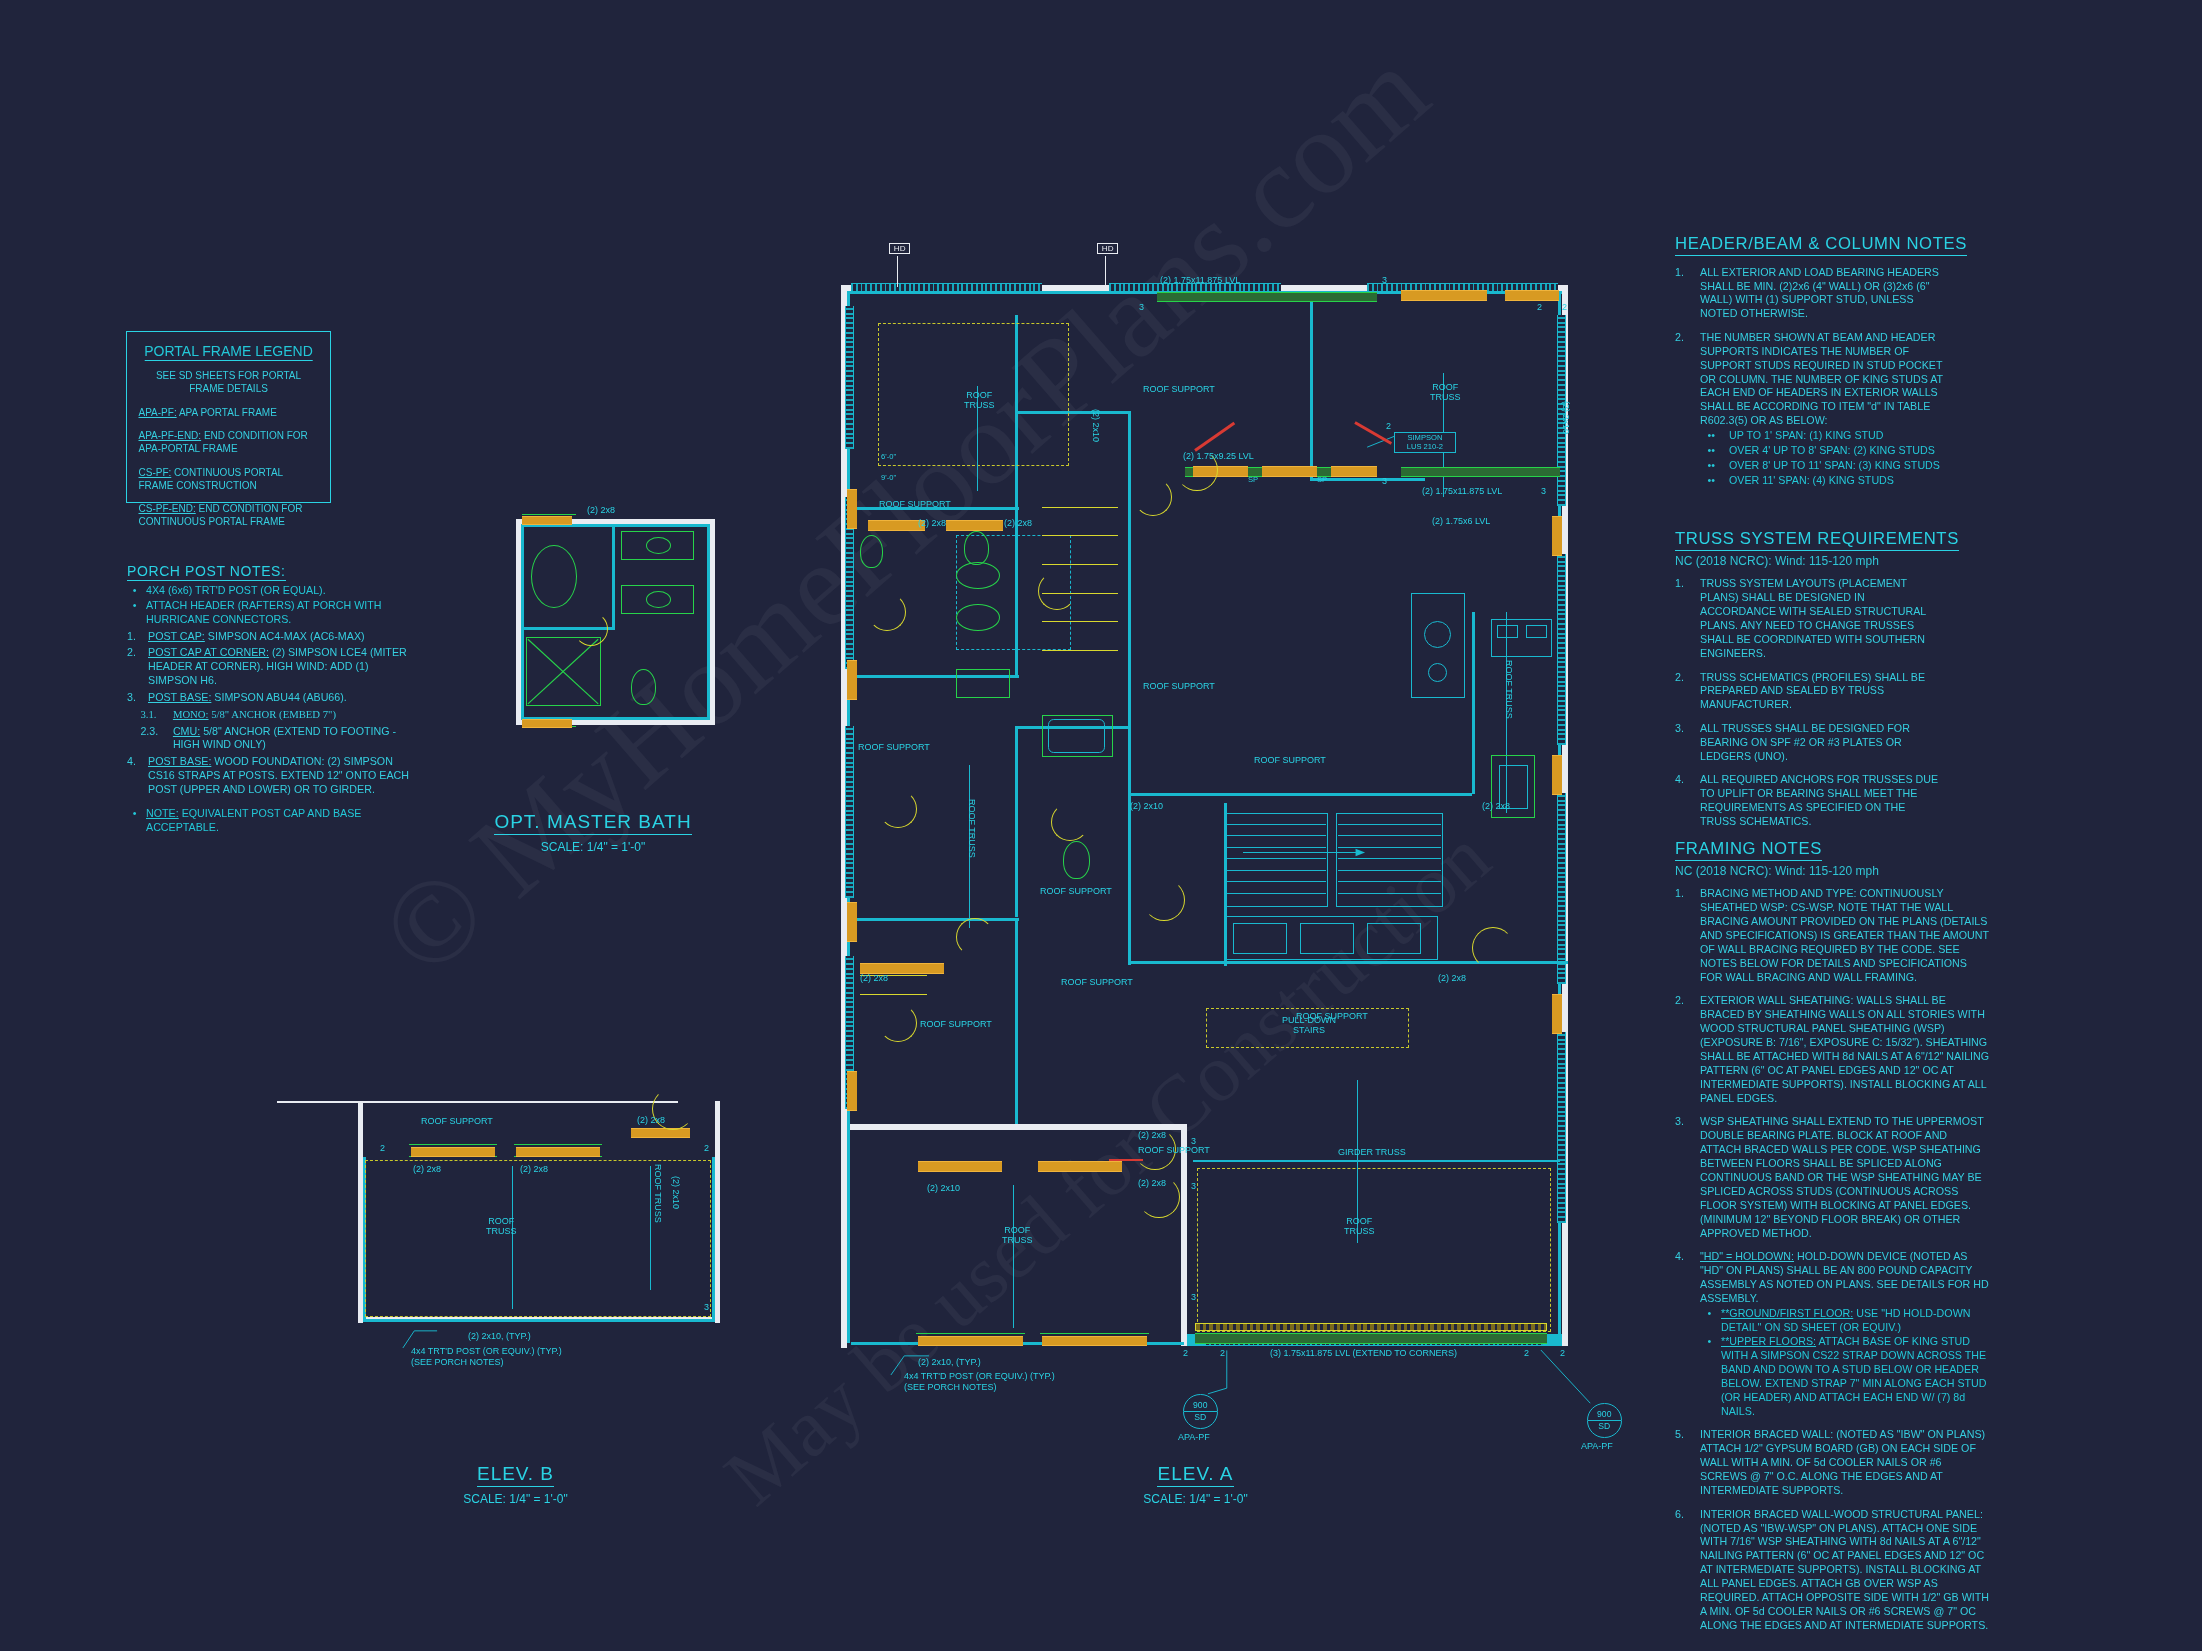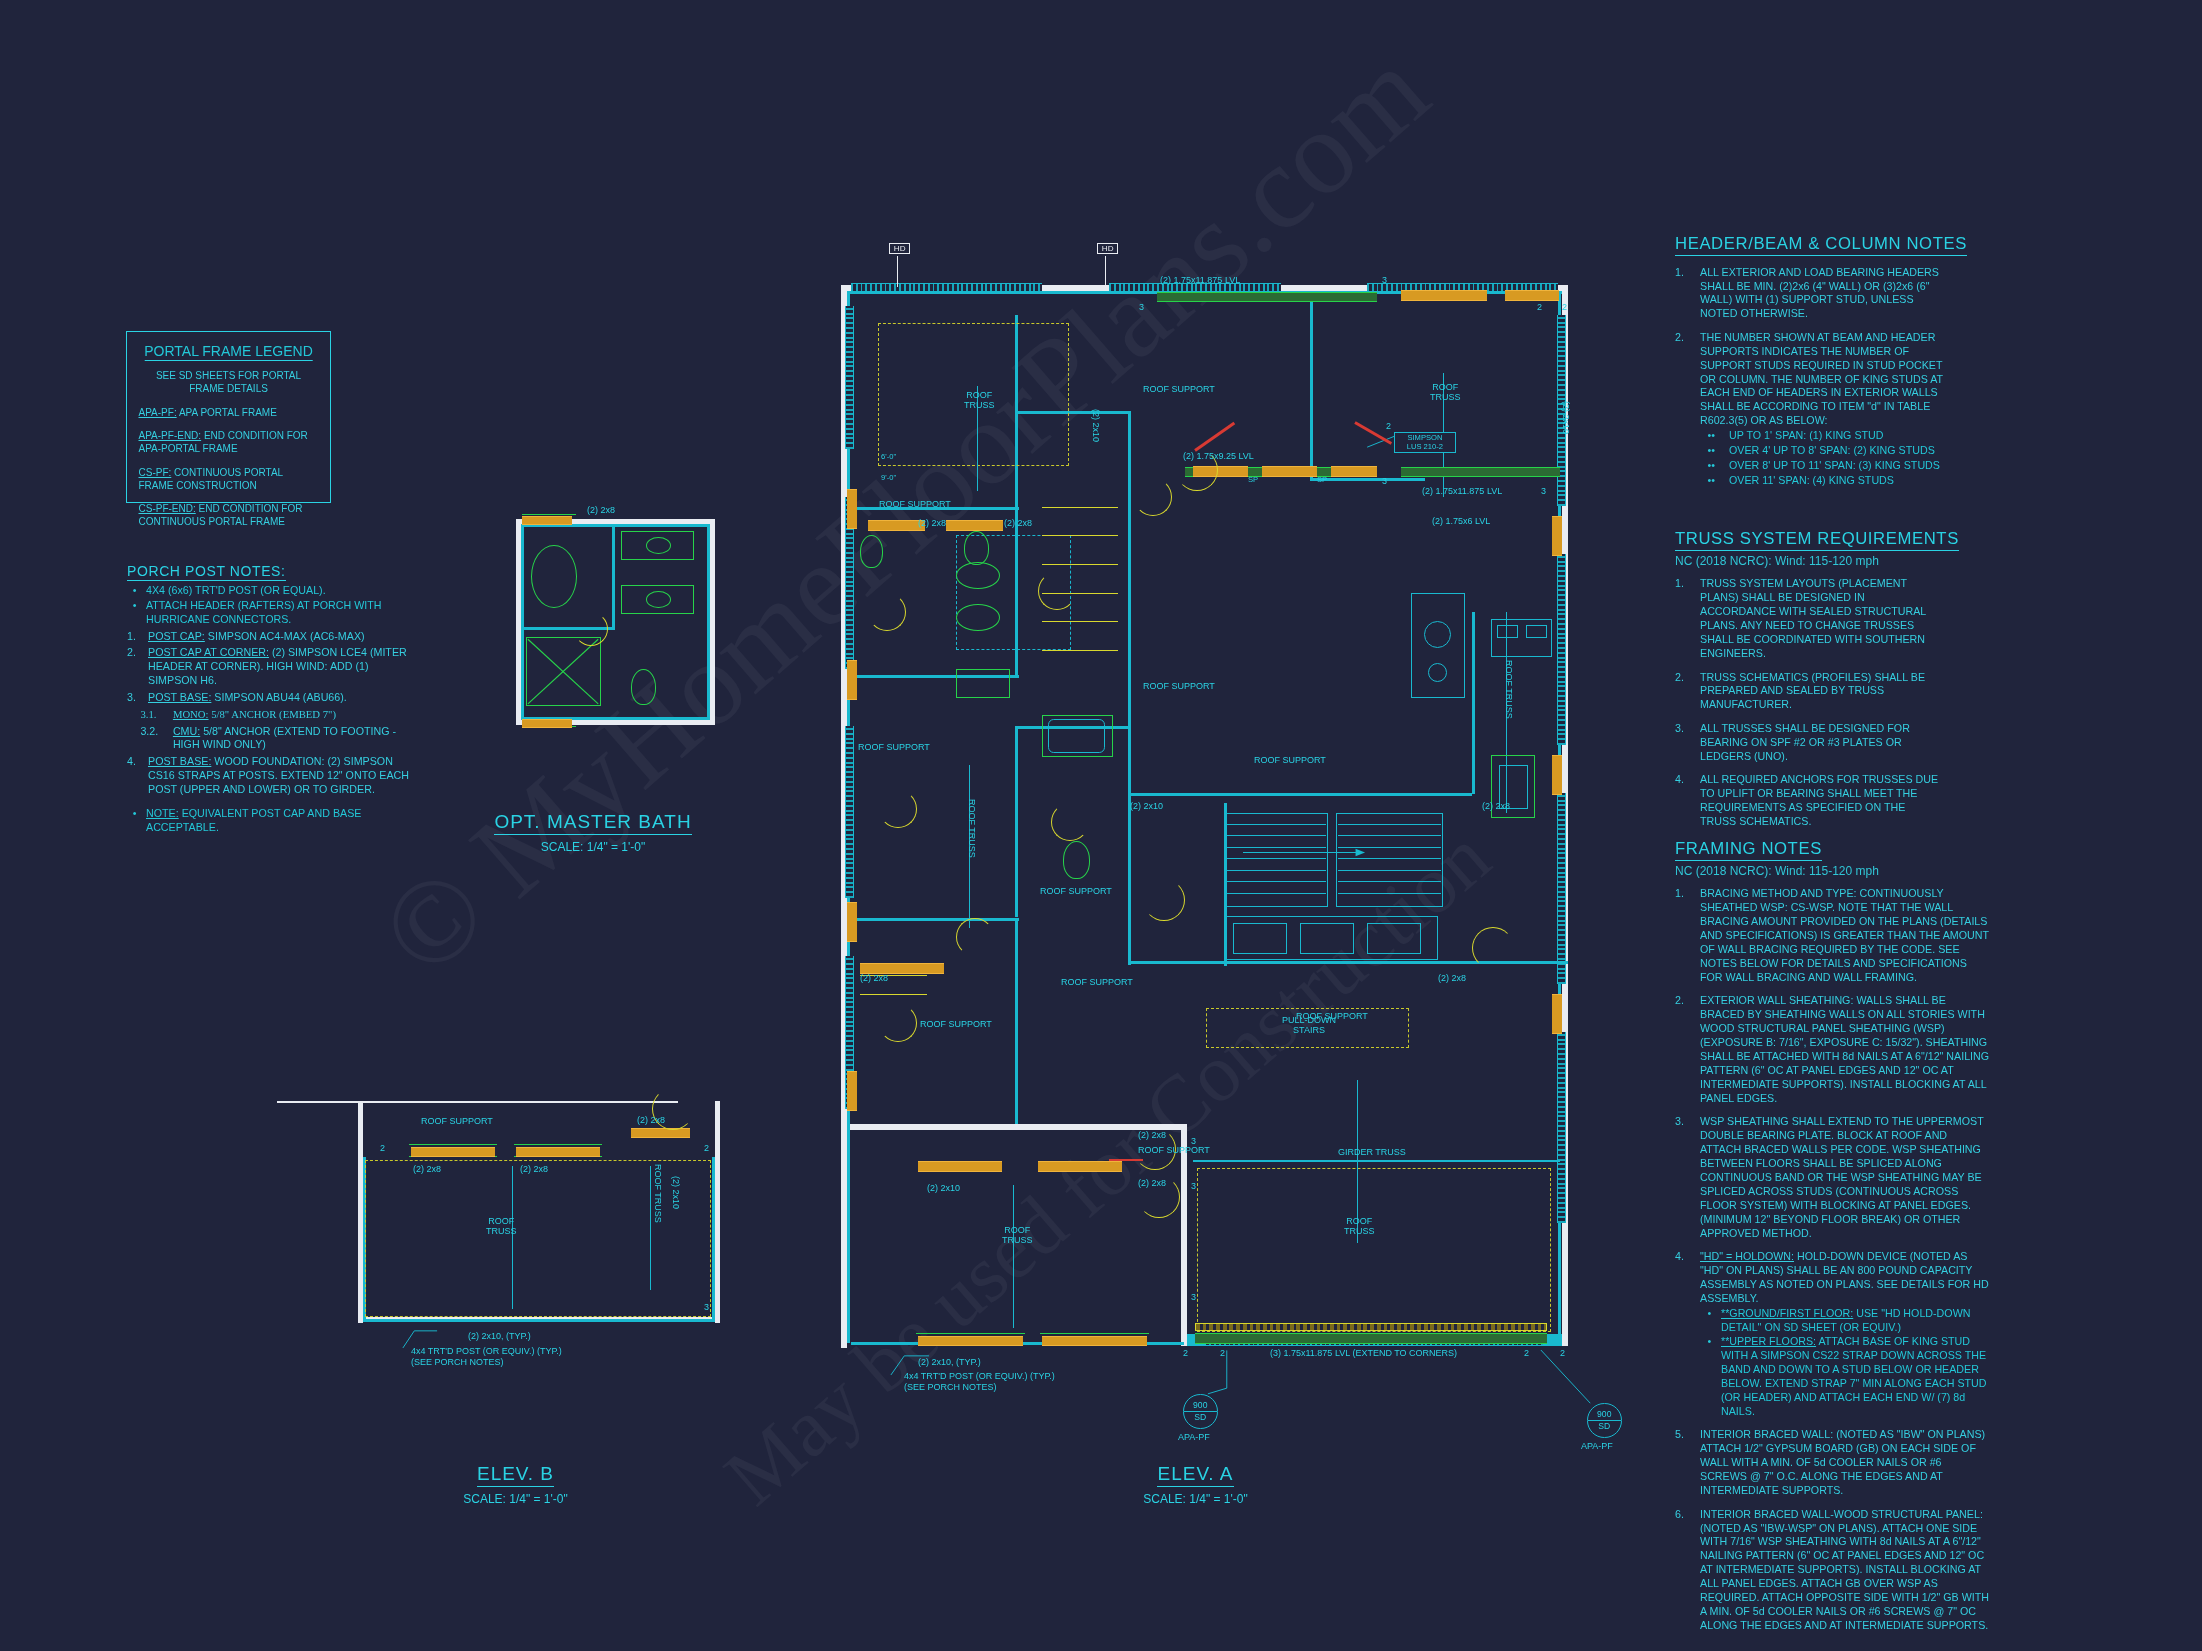--- a/index.html
+++ b/index.html
@@ -318,21 +318,21 @@
       </div>
     <div class="note tight">
         <span class="num" style="width:21px;flex:0 0 21px;">3.</span>
         <span class="bdy"><span class="u">POST BASE:</span><span> SIMPSON ABU44 (ABU66).</span></span>
       </div>
     <div class="note tight" style="padding-left:13.4px;font-family:Liberation Serif, serif;">
         <span class="num" style="width:32.5px;flex:0 0 32.5px;">3.1.</span>
         <span class="bdy"><span class="u">MONO:</span><span> 5/8" ANCHOR (EMBED 7")</span></span>
       </div>
     <div class="note tight" style="padding-left:13.4px;">
-        <span class="num" style="width:32.5px;flex:0 0 32.5px;">3.2.</span>
+        <span class="num" style="width:32.5px;flex:0 0 32.5px;">2.3.</span>
         <span class="bdy"><span class="u">CMU:</span><span> 5/8" ANCHOR (EXTEND TO FOOTING - HIGH WIND ONLY)</span></span>
       </div>
     <div class="note tight">
         <span class="num" style="width:21px;flex:0 0 21px;">4.</span>
         <span class="bdy"><span class="u">POST BASE:</span><span> WOOD FOUNDATION: (2) SIMPSON CS16 STRAPS AT POSTS.  EXTEND 12" ONTO EACH POST (UPPER AND LOWER) OR TO GIRDER.</span></span>
       </div>
     <div class="subitem" style="margin-top:10.5px;">
         <span class="bul" style="width:19px;flex:0 0 19px;padding-left:5.7px;">•</span>
         <span class="bdy"><span class="u">NOTE:</span><span> EQUIVALENT POST CAP AND BASE ACCEPTABLE.</span></span>
       </div>

